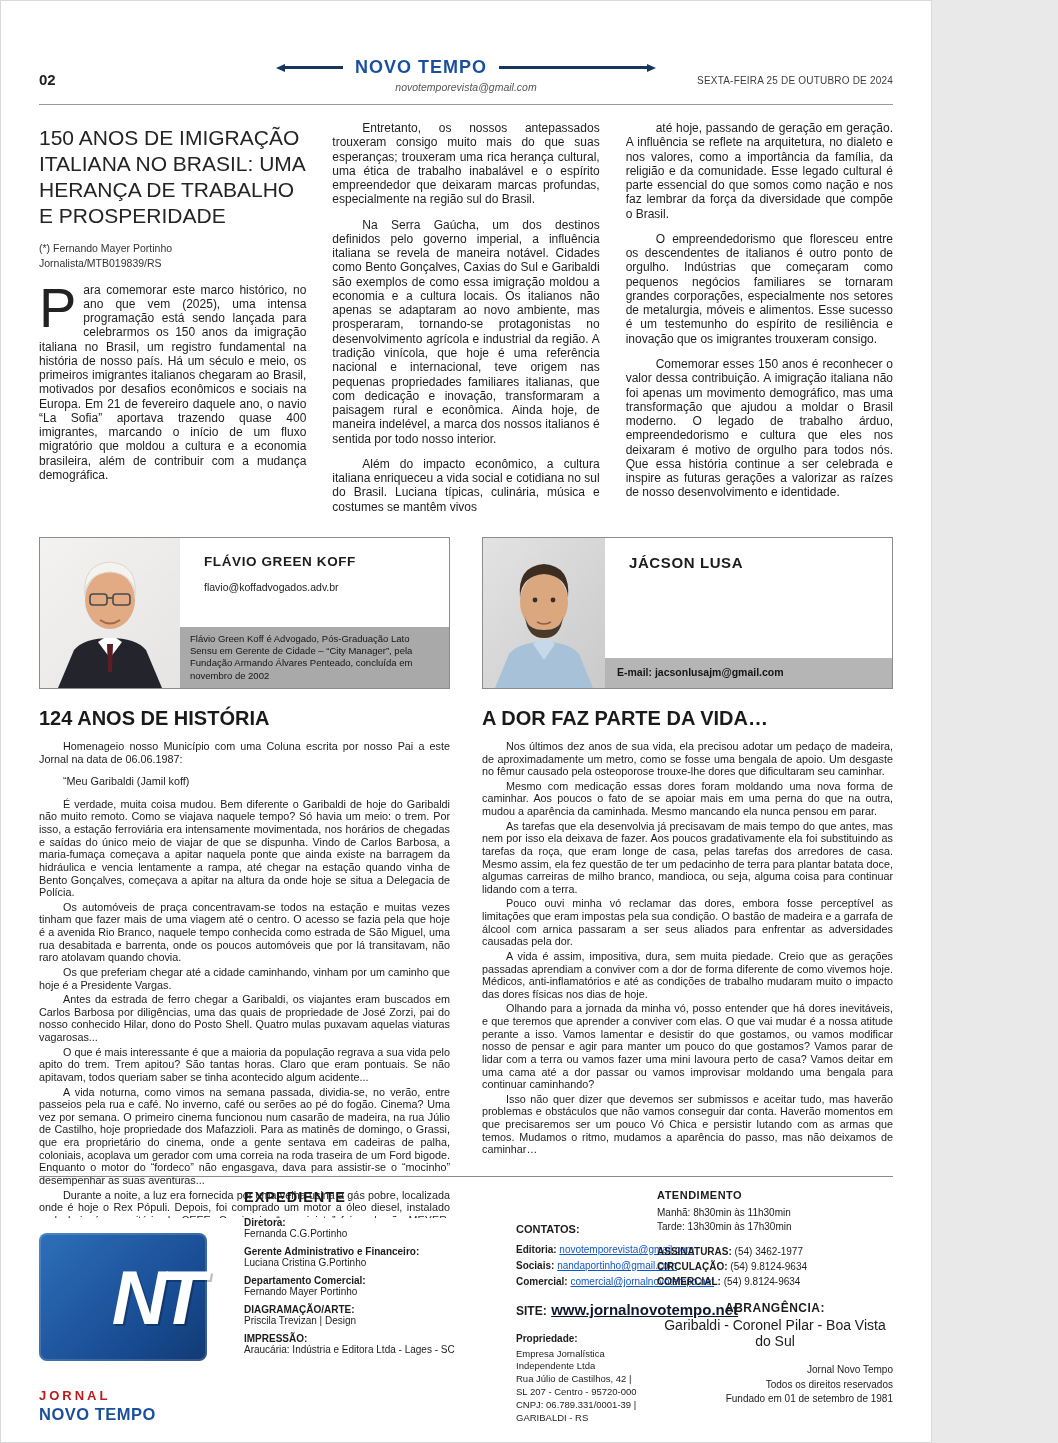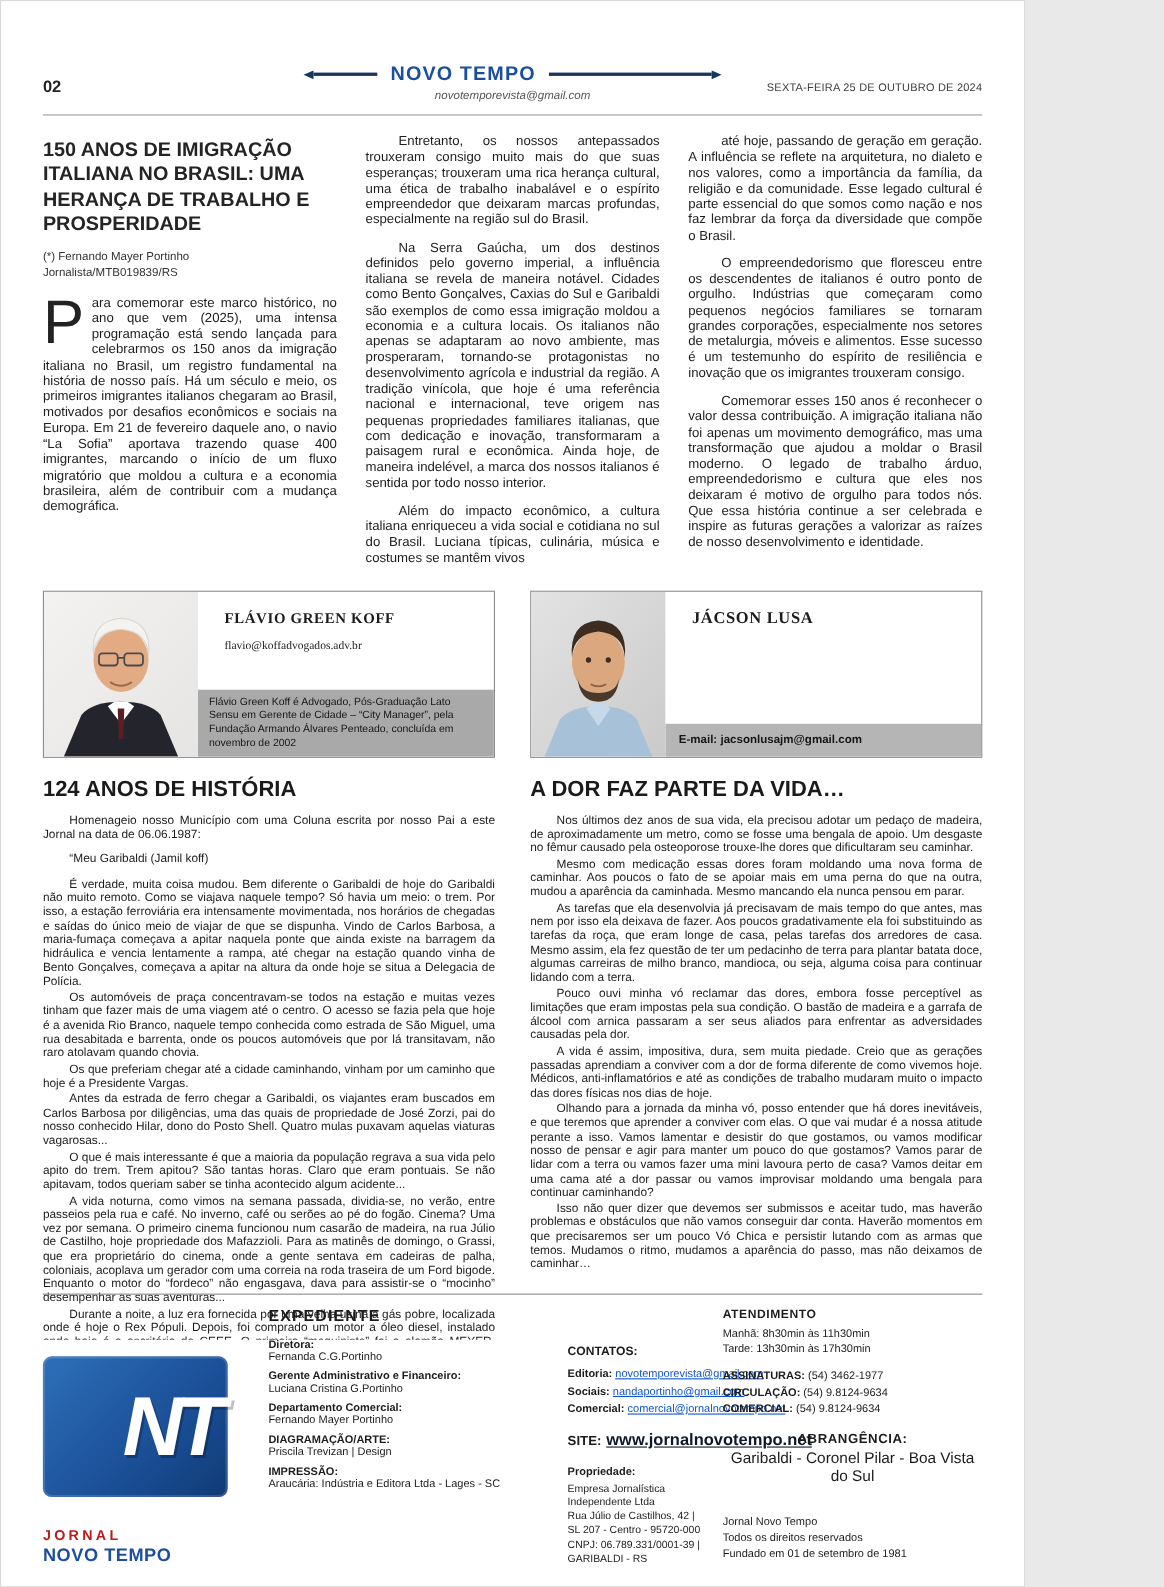--- a/index.html
+++ b/index.html
@@ -18,33 +18,33 @@
   .m-right { width:148px; }
   .m-right::after { content:""; position:absolute; right:-9px; top:-2.5px; border-left:9px solid #16365f; border-top:4px solid transparent; border-bottom:4px solid transparent; }
   .masthead-title { color:#1b4f9d; font-size:18px; font-weight:bold; letter-spacing:1px; }
   .masthead-email { font-style:italic; color:#555; font-size:10.5px; margin-top:3px; }
   .page-date { position:absolute; right:0; top:74px; font-size:10px; color:#3e3e3e; letter-spacing:.2px; }
   .header-rule { position:absolute; left:0; right:0; bottom:0; border:none; border-top:1px solid #9a9a9a; }
 
   
   .main-article { display:flex; gap:26px; margin-top:16px; }
   .ma-col { flex:1; font-size:12px; line-height:1.19; text-align:justify; color:#1d1d1d; }
-  .ma-title { font-size:18px; line-height:1.24; font-weight:bold; color:#242424; margin:4px 0 12px; text-align:left; }
+  .ma-title { font-size:21px; line-height:1.24; font-weight:normal; color:#242424; margin:4px 0 12px; text-align:left; }
   .byline { font-size:10.5px; color:#333; line-height:1.4; text-align:left; }
   .ma-col p.para { margin-bottom:11px; text-indent:30px; }
   .first-para { margin-top:12px; text-indent:0 !important; }
   .dropcap { float:left; font-size:56px; line-height:46px; padding:2px 7px 0 0; color:#222; }
 
   
   .columnists { display:flex; gap:32px; margin-top:12px; }
   .columnist { flex:1; min-width:0; }
   .colbox { border:1px solid #8c8c8c; display:flex; height:152px; background:#fff; overflow:hidden; }
   .colbox-photo { flex:none; height:100%; display:block; }
   .colbox-right { flex:1; display:flex; flex-direction:column; min-width:0; }
-  .colbox-info { flex:1; padding:16px 14px 4px 24px;font-family:Liberation Serif, serif; }
+  .colbox-info { flex:1; padding:16px 14px 4px 24px; }
   .col-name { font-weight:bold; font-size:13.5px; letter-spacing:.6px; color:#1c1c1c; }
   .col-email { font-size:10.5px; margin-top:12px; color:#222; }
   .col-bio { font-size:9.8px; margin-top:8px; line-height:1.3; color:#222; }
   .bio-strip { background:#a9a9a9; color:#151515; font-size:9.5px; line-height:1.3; padding:6px 10px; }
   .bio-strip.email-strip { background:#b5b5b5; font-weight:bold; font-size:10.5px; padding:8px 12px; }
 
   .col-article-title { font-size:20px; font-weight:bold; color:#1a1a1a; margin:18px 0 10px; }
   .col-article-body { font-size:10.8px; line-height:1.17; text-align:justify; color:#1c1c1c; max-height:478px; overflow:hidden; }
   .col-article-body p { text-indent:24px; margin-bottom:2px; }
   .col-article-body p.gap { margin-bottom:10px; }
@@ -77,21 +77,21 @@
 
   .f-at { width:236px; flex:none; font-size:10px; }
   .f-at-title { font-weight:bold; font-size:11px; letter-spacing:.5px; margin-bottom:6px; }
   .f-at-line { margin-bottom:3px; }
   .f-phones { margin-top:14px; }
   .f-phone { margin-bottom:4px; white-space:nowrap; }
   .f-phone .lbl { font-weight:bold; }
   .f-abr { margin-top:14px; text-align:center; }
   .f-abr-title { font-weight:bold; font-size:12px; letter-spacing:.5px; }
   .f-abr-value { font-size:14px; margin-top:2px; }
-  .f-legal { margin-top:28px; text-align:left; line-height:1.45; font-size:10px; }
+  .f-legal { margin-top:14px; text-align:right; line-height:1.45; font-size:10px; }
 </style>
 </head>
 <body>
 
 <div class="page">
 
   <header class="masthead">
     <div class="page-num">02</div>
     <div class="masthead-center">
       <div class="masthead-title-row">

